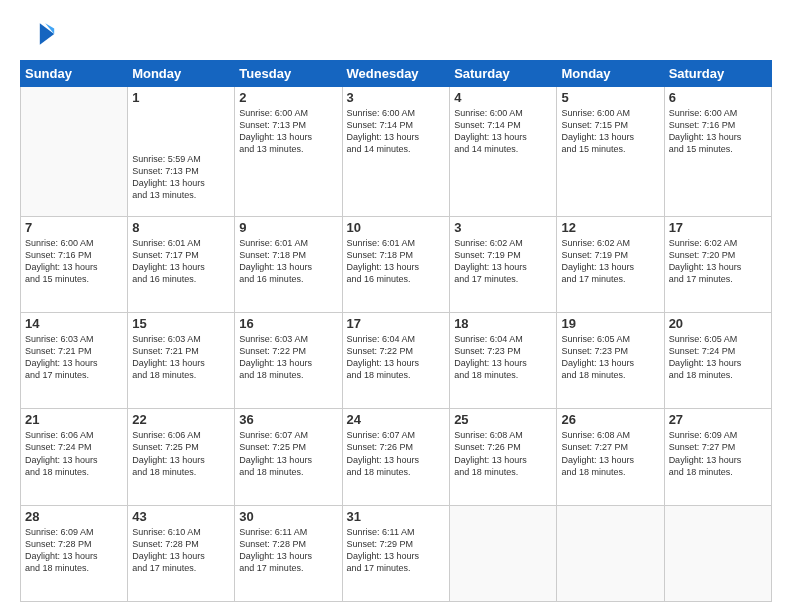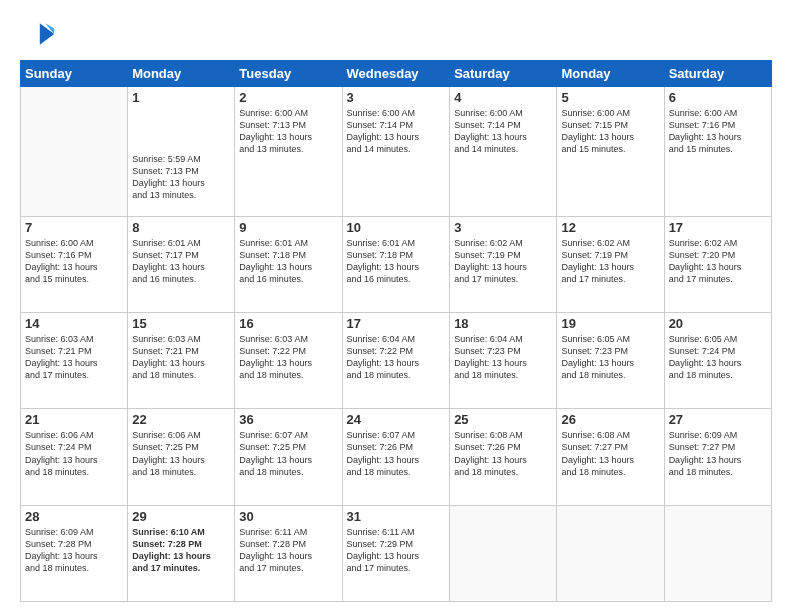--- a/index.html
+++ b/index.html
@@ -324,22 +324,22 @@
         </tr>
         <tr>
           <td>
             <span class="day-number">28</span>
             <div class="day-info" style="white-space: pre-line;">Sunrise: 6:09 AM
 Sunset: 7:28 PM
 Daylight: 13 hours
 and 18 minutes.</div>
           </td>
           <td>
-            <span class="day-number">29</span>
-            <div class="day-info" style="white-space: pre-line; font-weight: bold;">Sunrise: 6:10 AM
+            <span class="day-number">43</span>
+            <div class="day-info" style="white-space: pre-line;">Sunrise: 6:10 AM
 Sunset: 7:28 PM
 Daylight: 13 hours
 and 17 minutes.</div>
           </td>
           <td>
             <span class="day-number">30</span>
             <div class="day-info" style="white-space: pre-line;">Sunrise: 6:11 AM
 Sunset: 7:28 PM
 Daylight: 13 hours
 and 17 minutes.</div>

